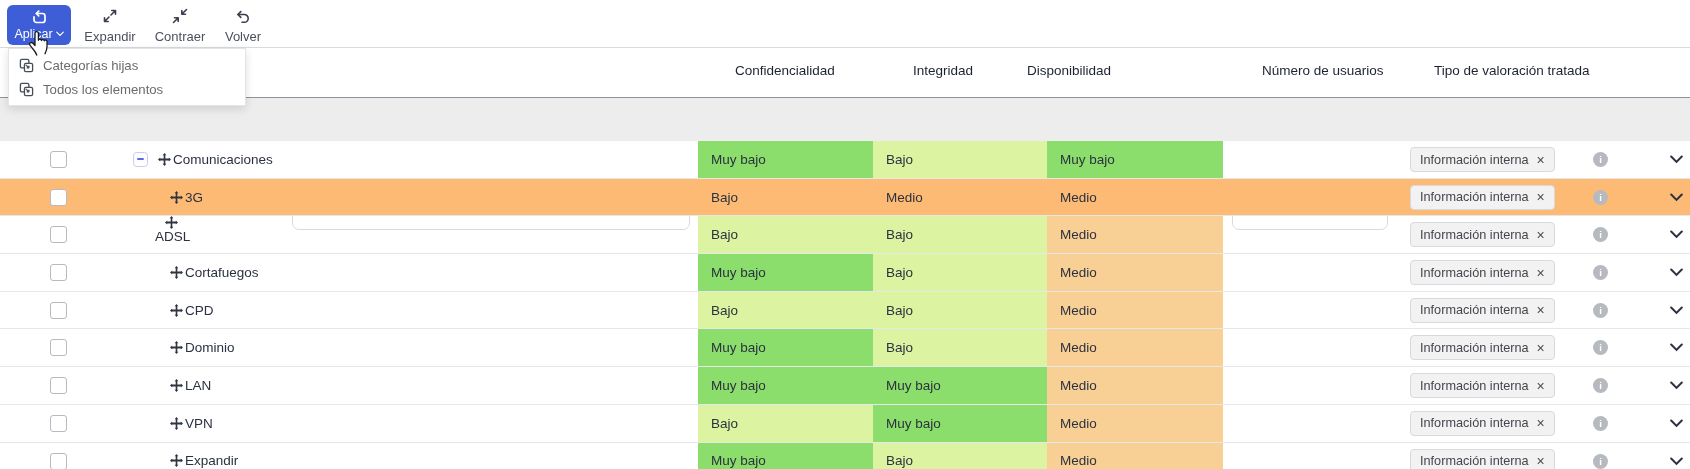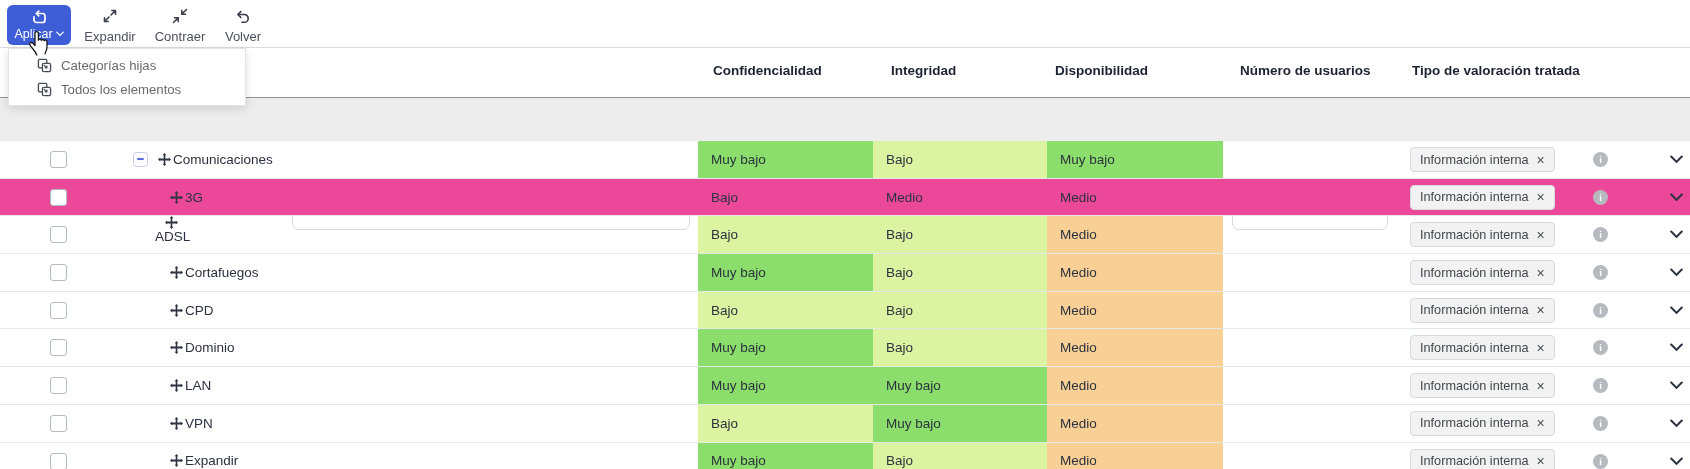--- a/index.html
+++ b/index.html
@@ -15,27 +15,27 @@
   .tool-btn{position:absolute;top:5px;height:40px;display:flex;flex-direction:column;align-items:center;justify-content:center;gap:6px;cursor:pointer;}
   .tool-btn .lbl{font-size:13px;color:#4b505e;line-height:13px;}
   .tool-btn svg,.btn-apply svg.main{display:block;}
   .tb-expand{left:82px;width:56px;}
   .tb-collapse{left:151px;width:58px;}
   .tb-back{left:221px;width:44px;}
 
   
   .menu{position:absolute;left:8px;top:48px;width:236px;background:#fff;border:1px solid #e4e4e6;
         box-shadow:0 3px 9px rgba(0,0,0,.13);z-index:50;padding:4px 0;}
-  .menu-item{height:24px;display:flex;align-items:center;gap:9px;padding:0 28px;cursor:pointer;}
+  .menu-item{height:24px;display:flex;align-items:center;gap:9px;padding:0 10px;cursor:pointer;}
   .menu-item .mi-label{font-size:13.2px;color:#6b6b6f;white-space:nowrap;}
 
   
   .thead{position:absolute;top:48px;left:0;right:0;height:49px;background:#fff;border-bottom:1px solid #8d939d;}
-  .th{position:absolute;top:15px;font-size:13.5px;font-weight:bold;color:#1c2231;white-space:nowrap;}
-  .th-conf{left:713px;} .th-integ{left:891px;} .th-disp{left:1055px;text-align:center;} .th-users{left:1240px;} .th-tipo{left:1412px;}
+  .th{position:absolute;top:15px;font-size:13.5px;font-weight:normal;color:#1c2231;white-space:nowrap;margin-left:22px;}
+  .th-conf{left:713px;} .th-integ{left:891px;} .th-disp{left:1005px;text-align:center;} .th-users{left:1240px;} .th-tipo{left:1412px;}
 
   
   .filters{position:absolute;top:98px;left:0;right:0;height:43px;background:#ededee;}
   .f-input{position:absolute;top:107px;height:25px;background:#fff;border:1px solid #d9dadd;border-radius:7px;
            box-sizing:border-box;font-family:"Liberation Sans",sans-serif;font-size:13px;color:#2b3140;padding:0 8px;outline:none;}
   .f-name{left:292px;width:398px;}
   .f-users{left:1232px;width:156px;}
   .f-select{position:absolute;top:107px;height:25px;background:#fff;border:1px solid #d9dadd;border-radius:7px;
             box-sizing:border-box;cursor:pointer;}
   .fs-conf{left:707px;width:158px;} .fs-integ{left:882px;width:158px;} .fs-disp{left:1056px;width:158px;}
@@ -181,21 +181,21 @@
       <span class="tag-x">×</span>
     </div>
     <span class="info-icon">i</span>
     <span class="row-chevron">
       <svg width="13" height="9" viewBox="0 0 11 7" fill="none" stroke="#2b3140" stroke-width="1.7" stroke-linecap="round">
             <path d="M1 1l4.5 4.5L10 1"></path>
           </svg>
     </span>
   </div>
 
-  <div class="row" style="background: #ec4899;">
+  <div class="row" style="background: #fdba74;">
     <span class="checkbox"></span>
     <div class="name-wrap" style="left: 170px;">
 
       <span class="move">
         <svg width="13" height="13" viewBox="0 0 16 16" fill="#2e3440">
               <path d="M8 0l2.3 2.7H9v4.2h4.3V5.6L16 8l-2.7 2.4V9.1H9v4.2h1.3L8 16l-2.3-2.7H7V9.1H2.7v1.3L0 8l2.7-2.4v1.3H7V2.7H5.7z"></path>
             </svg>
       </span>
       <span class="row-label">3G</span>
     </div>

